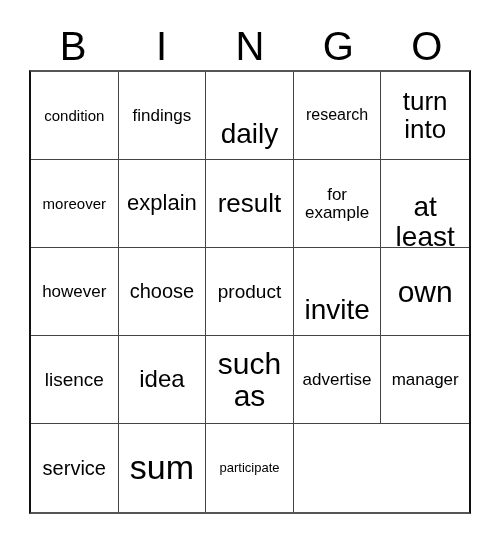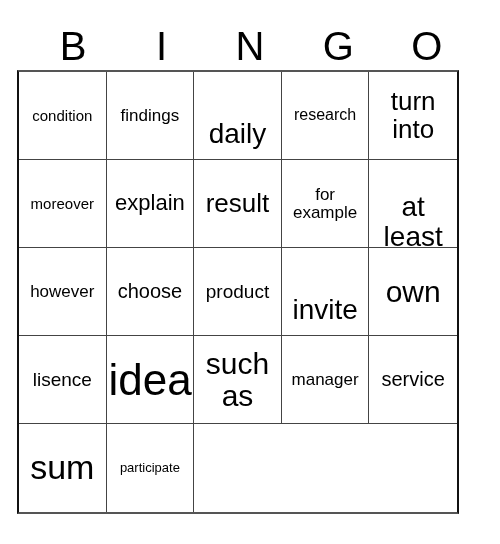--- a/index.html
+++ b/index.html
@@ -41,21 +41,21 @@
     line-height: 1;
     font-weight: 400;
     letter-spacing: 0px;
     color: #000000;
     user-select: none;
   }
 
   
   .grid {
     position: absolute;
-    left: 17px;
+    left: 29px;
     top: 70px;
     width: 442px;
     height: 444px;
     box-sizing: border-box;
     border-top: 2px solid #555555;
     border-left: 2px solid #111111;
     border-right: 2px solid #111111;
     border-bottom: 2px solid #555555;
     display: grid;
     grid-template-columns: repeat(5, 1fr);
@@ -93,21 +93,21 @@
   .fs-16 { font-size: 16px; }
   .fs-17 { font-size: 17px; }
   .fs-19 { font-size: 19px; }
   .fs-20 { font-size: 20px; }
   .fs-22 { font-size: 22px; }
   .fs-24 { font-size: 24px; }
   .fs-26 { font-size: 26px; }
   .fs-28 { font-size: 28px; margin-top: 36px; }
   .fs-30 { font-size: 30px; }
   .fs-34 { font-size: 34px; }
-  .fs-36 { font-size: 44px; }
+  .fs-36 { font-size: 24px; }
 </style>
 </head>
 <body>
 
 <div class="card">
 
   <div class="header-row">
       <div class="header-cell">B</div>
       <div class="header-cell">I</div>
       <div class="header-cell">N</div>
@@ -168,20 +168,23 @@
         <span class="cell-text fs-19">lisence</span>
       </div>
       <div class="cell">
         <span class="cell-text fs-36">idea</span>
       </div>
       <div class="cell">
         <span class="cell-text fs-30">such
 as</span>
       </div>
       <div class="cell">
+        <span class="cell-text fs-17">advertise</span>
+      </div>
+      <div class="cell">
         <span class="cell-text fs-17">manager</span>
       </div>
       <div class="cell">
         <span class="cell-text fs-20">service</span>
       </div>
       <div class="cell">
         <span class="cell-text fs-34">sum</span>
       </div>
       <div class="cell">
         <span class="cell-text fs-13">participate</span>

